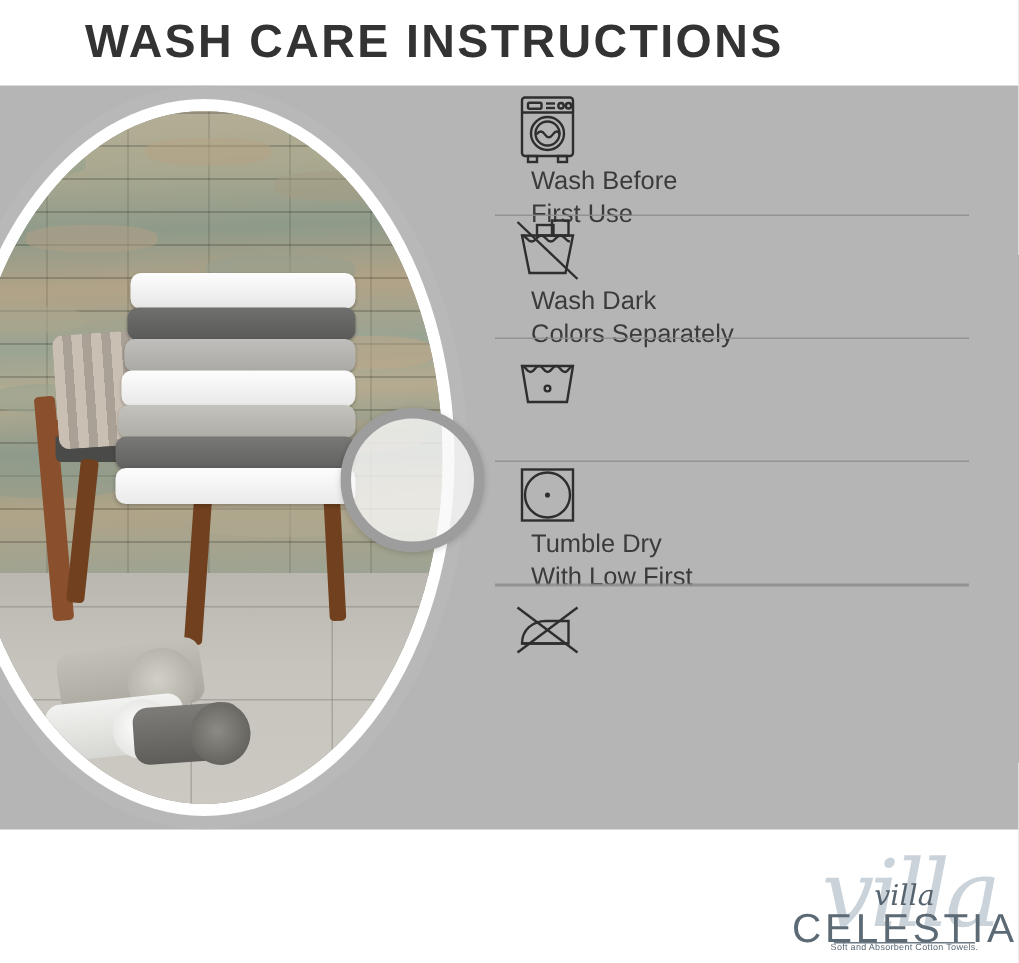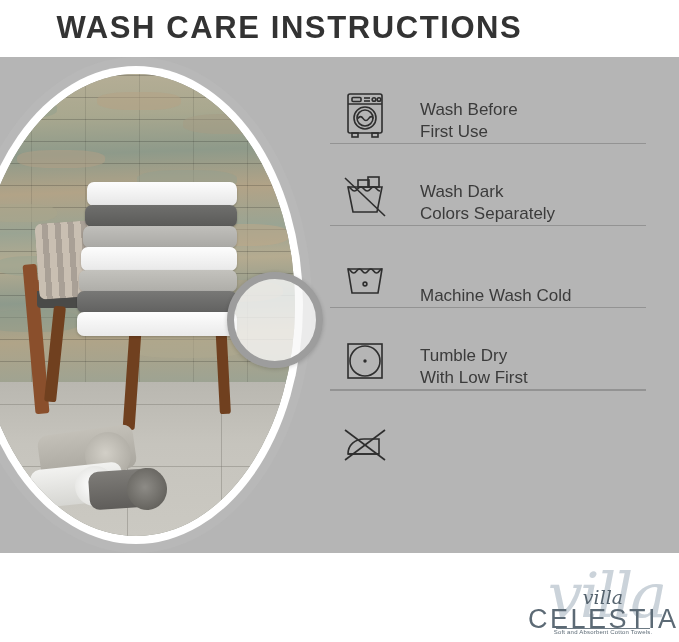--- a/index.html
+++ b/index.html
@@ -79,22 +79,23 @@
     background:rgba(247,247,247,.80);
     box-sizing:border-box;
     box-shadow:0 1px 4px rgba(0,0,0,.18);
   }
 
   
   .list{
     position:absolute;left:330px;top:62px;width:318px;height:488px;
   }
   .row{
-    position:relative;display:flex;align-items:flex-end;
+    position:relative;display:flex;align-items:flex-start;
     height:81px;
+    flex-direction:column;
   }
   .row .ico{
     width:62px;min-width:62px;height:56px;
     display:flex;align-items:center;justify-content:center;
     margin-left:4px;
   }
   .row .txt{
     margin-left:24px;
     font-size:17px;line-height:22px;color:#3b3b3b;
     font-weight:400;
@@ -236,21 +237,20 @@
   <div class="divider"></div>
 
   <div class="row">
     <div class="ico">
       <svg width="46" height="40" viewBox="0 0 46 40" fill="none" stroke="#2e2e2e" stroke-width="1.6">
         <path d="M6 10h34l-4 24H10z"></path>
         <path d="M6 10c2.8 0 2.8 4 5.7 4s2.8-4 5.7-4 2.8 4 5.7 4 2.8-4 5.7-4 2.8 4 5.7 4 2.8-4 5.5-4"></path>
         <circle cx="23" cy="25" r="1.9"></circle>
       </svg>
     </div>
-    <div class="txt">Machine Wash Cold</div>
   </div>
   <div class="divider"></div>
 
   <div class="row">
     <div class="ico">
       <svg width="44" height="44" viewBox="0 0 44 44" fill="none" stroke="#2e2e2e" stroke-width="1.6">
         <rect x="5" y="5" width="34" height="34"></rect>
         <circle cx="22" cy="22" r="15"></circle>
         <circle cx="22" cy="22" r="1.7" fill="#2e2e2e" stroke="none"></circle>
       </svg>

